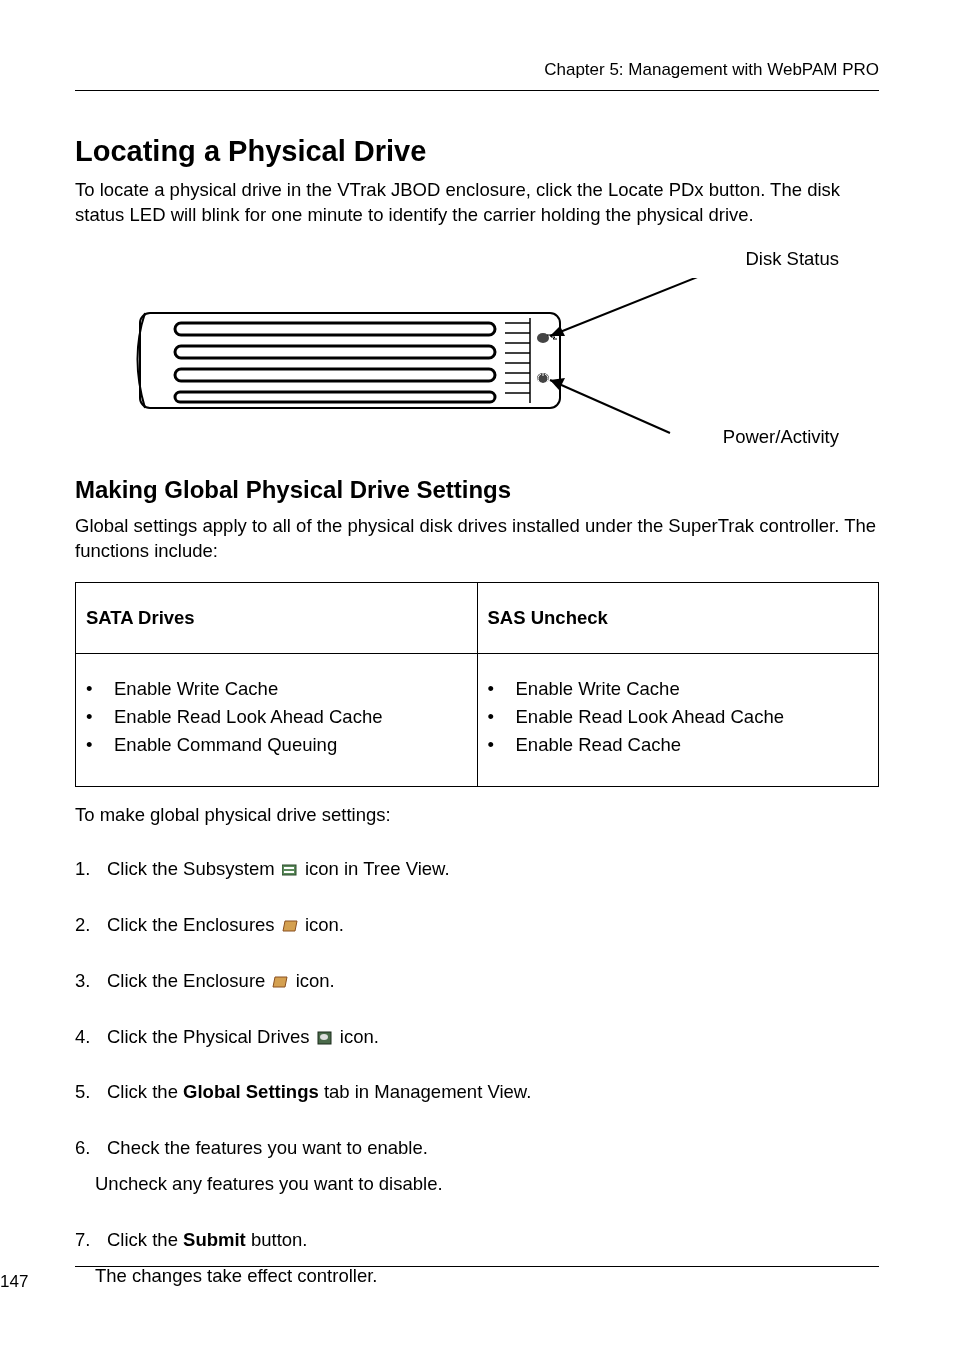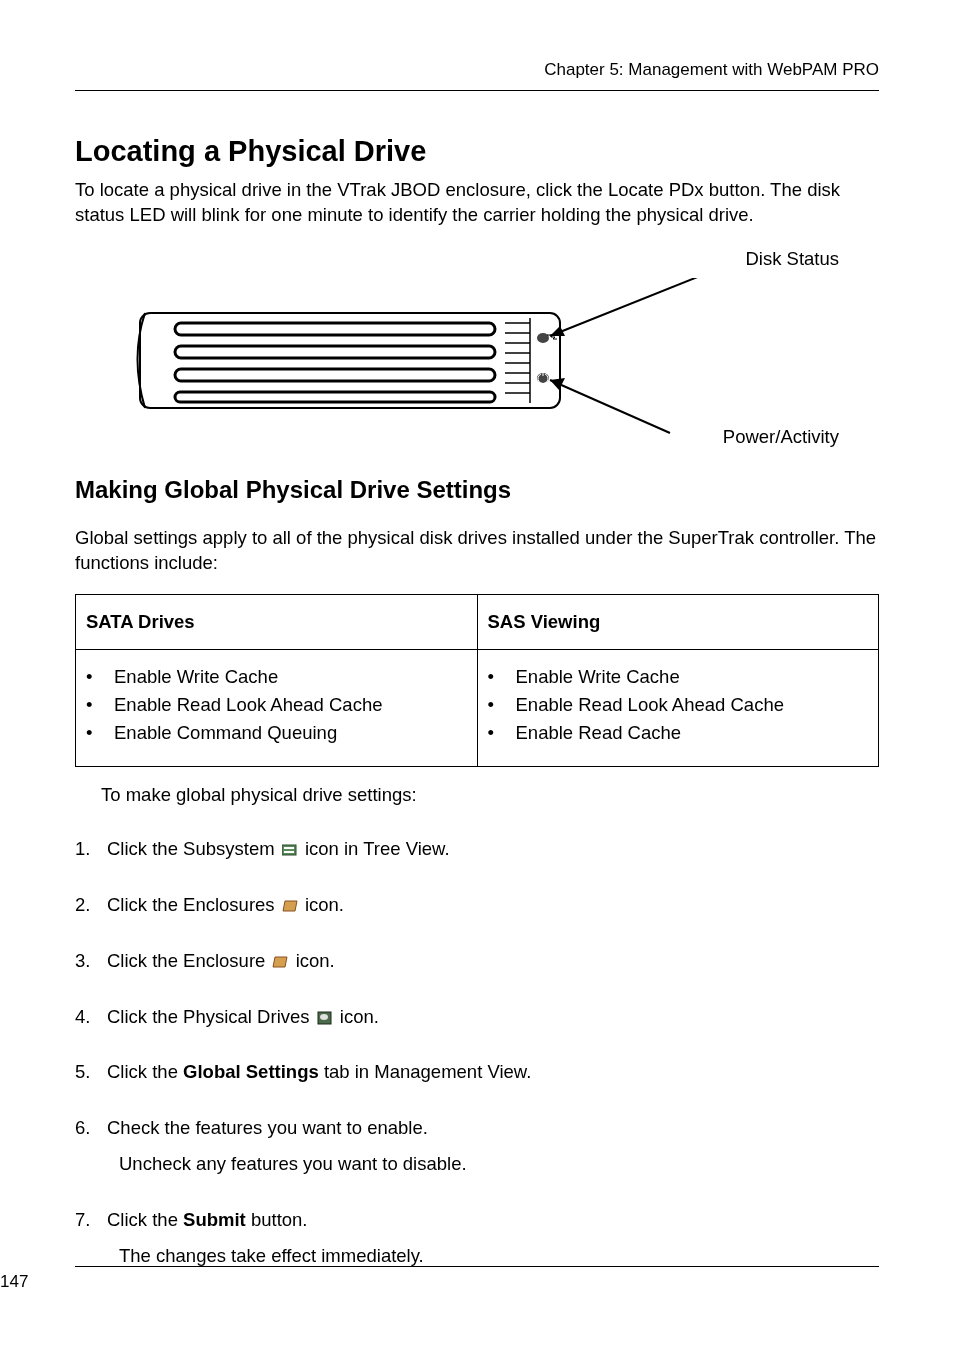--- a/index.html
+++ b/index.html
@@ -58,31 +58,31 @@
     .power-activity-label {
       position: absolute;
       right: 40px;
       bottom: 0;
       font-size: 18.5px;
     }
     .settings-title{
       font-size: 24px;
       font-weight: bold;
       margin-top: 28px;
-      margin-bottom: 22px;
+      margin-bottom: 10px;
     }
     .settings-table {
       border: 1.5px solid #000;
       width: 100%;
       border-collapse: collapse;
       margin-bottom: 16px;
     }
     .settings-table td, .settings-table th {
       border: 1.5px solid #000;
-      padding: 16px 10px;
+      padding: 24px 10px;
       font-size: 18.5px;
       vertical-align: top;
     }
     .settings-table th {
       font-weight: bold;
       text-align: left;
     }
     .bullet-line {
       display: flex;
       align-items: baseline;
@@ -107,21 +107,21 @@
       width: 32px;
       font-size: 18.5px;
     }
     .step-text {
       font-size: 18.5px;
       flex: 1;
       line-height: 1.4;
       margin-top: 20px;
     }
     .step-sub {
-      margin-left: 44px;
+      margin-left: 20px;
       font-size: 18.5px;
       margin-bottom: 10px;
       line-height: 1.4;
     }
     .page-number {
       text-align: left;
       font-size: 17px;
       position: absolute;
       bottom: 60px;
       left: 0;
@@ -190,21 +190,21 @@
     <div class="power-activity-label">Power/Activity</div>
   </div>
 
   <div class="settings-title">Making Global Physical Drive Settings</div>
   <div class="body-text">Global settings apply to all of the physical disk drives installed under the SuperTrak controller. The functions include:</div>
 
   <table class="settings-table">
     <tbody>
         <tr>
       <th>SATA Drives</th>
-      <th>SAS Viewing</th>
+      <th>SAS Uncheck</th>
     </tr>
     <tr>
       <td>
         <div class="bullet-line">
               <div class="bullet-dot">•</div>
               <div class="bullet-text">Enable Write Cache</div>
             </div>
         <div class="bullet-line">
               <div class="bullet-dot">•</div>
               <div class="bullet-text">Enable Read Look Ahead Cache</div>
@@ -225,21 +225,21 @@
             </div>
         <div class="bullet-line">
               <div class="bullet-dot">•</div>
               <div class="bullet-text">Enable Read Cache</div>
             </div>
       </td>
     </tr>
   </tbody>
     </table>
 
-  <div class="body-text" style="margin-bottom:8px;margin-left:26px;">To make global physical drive settings:</div>
+  <div class="body-text" style="margin-bottom:8px;">To make global physical drive settings:</div>
 
   <div class="steps-list">
 
     <div class="step">
       <div class="step-num">1.</div>
       <div class="step-text">
         <span>Click the Subsystem </span>
         <svg class="icon-placeholder" viewBox="0 0 16 14">
             <rect x="0" y="2" width="14" height="10" fill="#5a8a5a" stroke="#2a4a2a"></rect>
             <rect x="2" y="4" width="10" height="2" fill="#fff"></rect>
@@ -295,18 +295,18 @@
       <div class="step-text">Check the features you want to enable.</div>
     </div>
     <div class="step-sub">Uncheck any features you want to disable.</div>
 
     <div class="step">
       <div class="step-num">7.</div>
       <div class="step-text">
         <span>Click the </span><b>Submit</b><span> button.</span>
       </div>
     </div>
-    <div class="step-sub">The changes take effect immediately.</div>
+    <div class="step-sub">The changes take effect controller.</div>
   </div>
 </div>
 
 <div class="footer-line"></div>
 <div class="page-number">147</div>
 
 </body></html>

